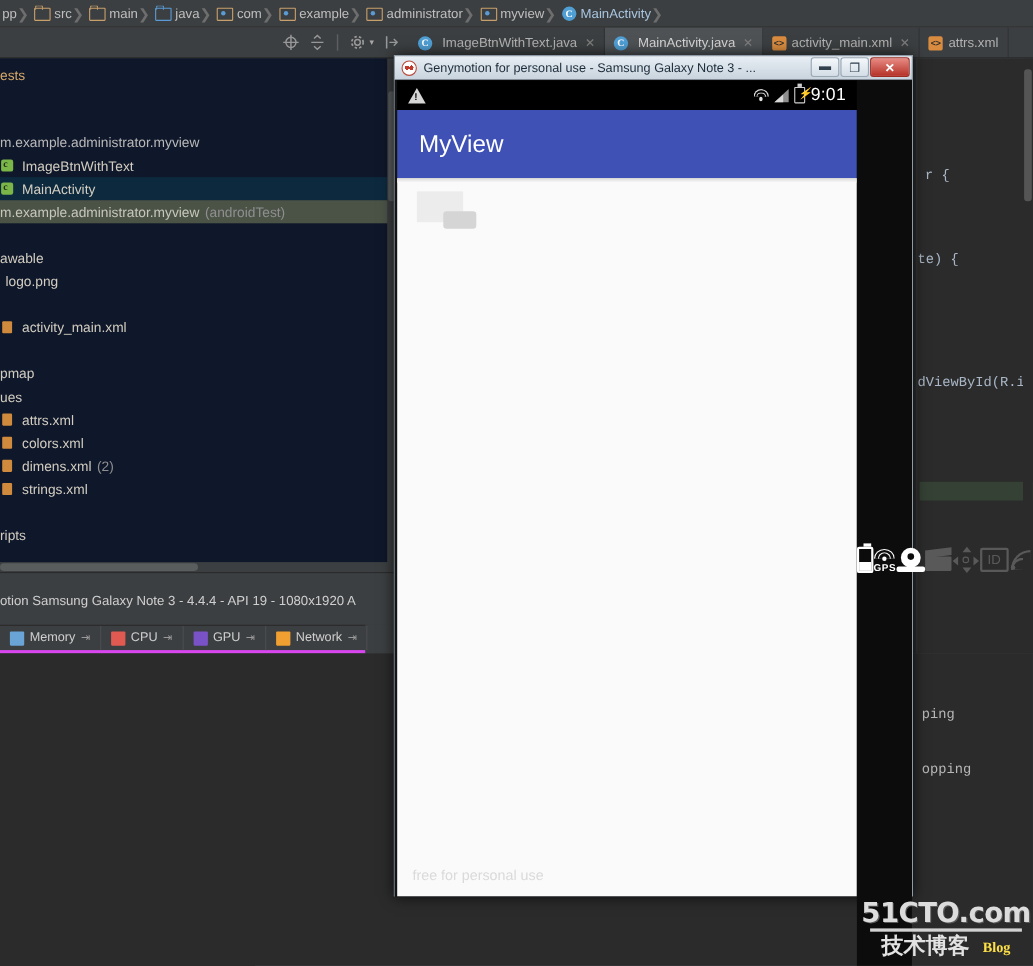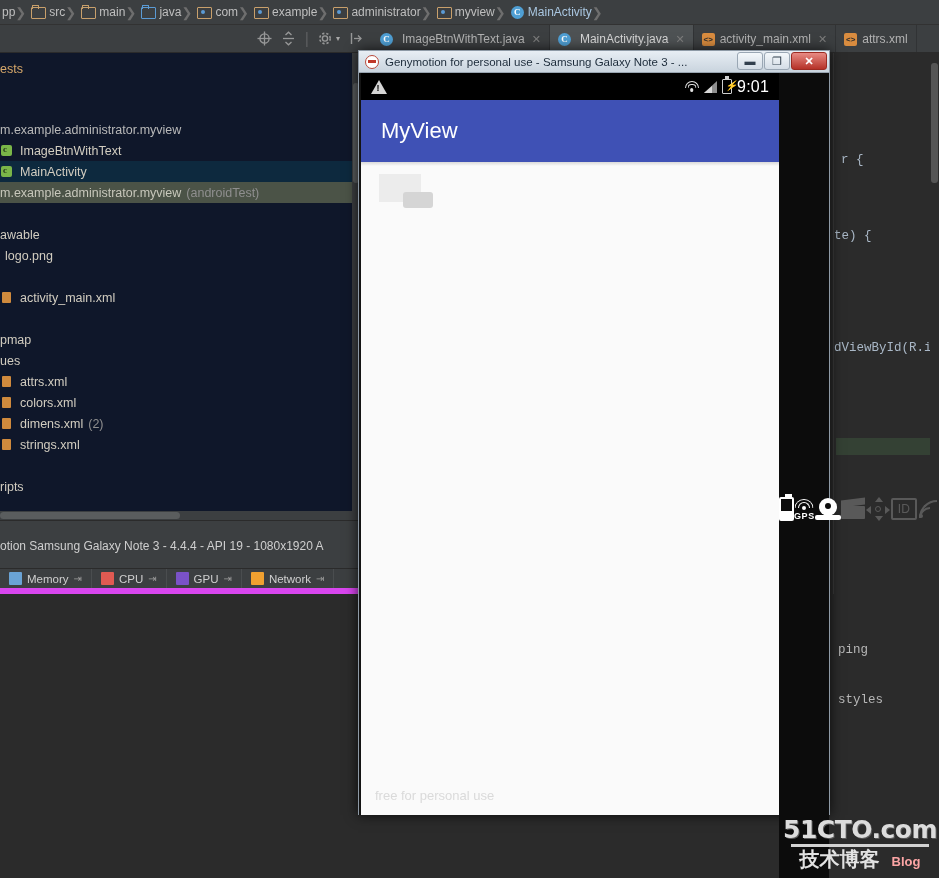--- a/index.html
+++ b/index.html
@@ -129,23 +129,23 @@
   .device-strip {
     position: absolute; left: 0; top: 520px; width: 360px; height: 48px;
     background: #3c3f41; border-top: 1px solid #2b2b2b;
   }
   .device-sel {
     position: absolute; left: 0; top: 14px; height: 22px; width: 360px;
     display: flex; align-items: center;
     font-size: 12px; color: #cfcfcf; white-space: nowrap; overflow: hidden;
   }
   .monitor-row {
-    position: absolute; left: 0; top: 568px; width: 360px; height: 26px;
+    position: absolute; left: 0; top: 568px; width: 332px; height: 26px;
     display: flex; align-items: stretch;
-    background: #3c3f41; border-top: 1px solid #2b2b2b; border-bottom: 6px solid #d946ef;
+    background: #3c3f41; border-top: 1px solid #2b2b2b; border-bottom: 3px solid #d946ef;
   }
   .mon-btn {
     display: flex; align-items: center; gap: 5px;
     padding: 0 9px; font-size: 11.5px; color: #cfcfcf;
     border-right: 1px solid #4a4d4f; white-space: nowrap;
   }
   .mon-sq { width: 13px; height: 13px; border-radius: 1px; flex: none; }
   .mon-arrow { color: #9a9a9a; font-size: 10px; }
 
   
@@ -364,21 +364,21 @@
     pointer-events: none;
   }
   .wm-main {
     font-family: "DejaVu Sans", sans-serif; font-weight: bold; font-size: 25px;
     color: #dcdcdc; letter-spacing: -.5px; line-height: 26px;
     text-shadow: 1px 1px 0 #5a5a5a;
   }
   .wm-rule { width: 138px; height: 3px; background: #d2d2d2; margin: 1px 0 2px; }
   .wm-sub { display:flex; align-items:flex-end; gap: 12px; }
   .wm-cn { font-family:"DejaVu Sans", sans-serif; font-weight:bold; font-size: 20px; color:#e2e2e2; line-height:20px;}
-  .wm-blog { font-family:Liberation Sans, sans-serif; font-weight:bold; font-size:13px; color:#fca5a5;text-align:center;}
+  .wm-blog { font-family:Liberation Serif, serif; font-weight:bold; font-size:13px; color:#fde047;text-align:center;}
 </style>
 </head>
 <body>
 
 <div id="root">
   <div class="ide-bg"></div>
 
   <div class="editor-sliver">
     <div class="editor-gutterline"></div>
     <div class="sel-band" style="top:385px"></div>
@@ -595,21 +595,21 @@
     
     
     
     
     
     
     
   </div>
 
   <div style="position:absolute;left:838px;top:643px;font-family:'Liberation Mono',monospace;font-size:12.5px;color:#b7b7b7">ping</div>
-  <div style="position:absolute;left:838px;top:693px;font-family:'Liberation Mono',monospace;font-size:12.5px;color:#b7b7b7">styles</div>
+  <div style="position:absolute;left:838px;top:693px;font-family:'Liberation Mono',monospace;font-size:12.5px;color:#b7b7b7">opping</div>
 
   <div class="geny">
     <div class="geny-title">
       <span class="geny-logo">
           <i></i>
         </span>
       <span class="geny-title-text">Genymotion for personal use - Samsung Galaxy Note 3 - ...</span>
       <span class="wbtns">
         <span class="wbtn">▬</span>
         <span class="wbtn">❐</span>

